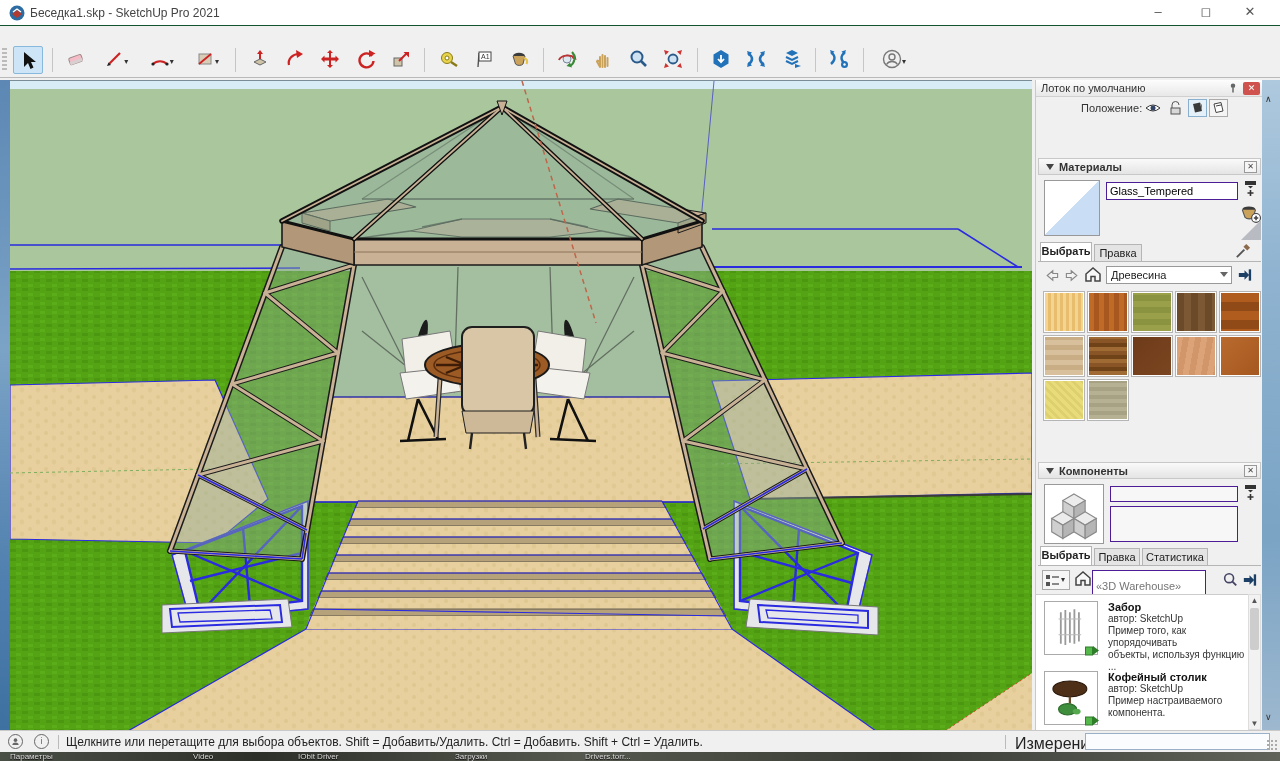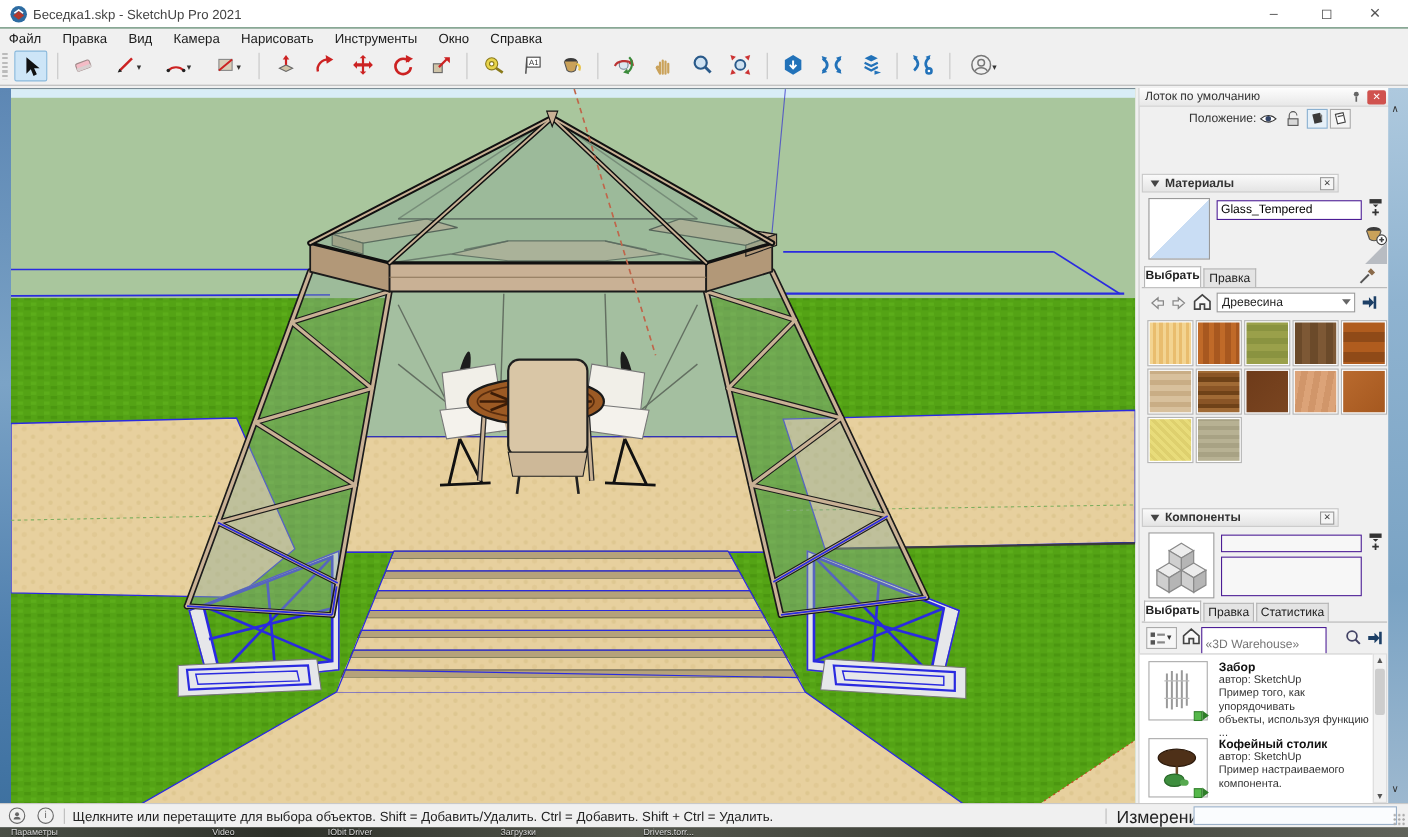--- a/index.html
+++ b/index.html
@@ -23,21 +23,21 @@
   
   .vp{position:absolute;left:10px;top:80px;width:1022px;height:650px;background:#a9c69d;border-top:1px solid #7b8d96;}
   .sliver-l{position:absolute;left:0;top:80px;width:10px;height:672px;background:linear-gradient(180deg,#5d87b4,#7ba3c6 40%,#4f7fae 75%,#3c6f9e);}
   .sliver-r{position:absolute;left:1262px;top:80px;width:18px;height:650px;background:linear-gradient(180deg,#aec9de,#8fb3d0 30%,#7aa3c4 70%,#9db8cf);}
   .sliver-r .sarrow{position:absolute;left:3px;font-size:9px;color:#333;}
   
   .tray{position:absolute;left:1035px;top:80px;width:227px;height:650px;background:#f0f0f0;border-left:1px solid #c9c9c9;font-size:11px;}
   .trayhdr{position:absolute;left:0;top:0;width:227px;height:17px;background:linear-gradient(180deg,#fdfdfd,#e8e8e8);border-bottom:1px solid #d0d0d0;}
   .trayhdr .t{position:absolute;left:5px;top:2px;font-size:11px;color:#333;}
   .closered{position:absolute;top:2px;width:17px;height:13px;background:#d0524e;border-radius:2px;color:#fff;text-align:center;line-height:12px;font-size:9px;}
-  .sechdr{position:absolute;left:2px;width:179px;height:17px;background:linear-gradient(180deg,#fafafa,#e4e4e4);border:1px solid #c8c8c8;}
+  .sechdr{position:absolute;left:2px;width:223px;height:17px;background:linear-gradient(180deg,#fafafa,#e4e4e4);border:1px solid #c8c8c8;}
   .sechdr .t{position:absolute;left:20px;top:2px;font-size:11px;font-weight:bold;color:#333;}
   .sechdr .tri{position:absolute;left:7px;top:5px;width:0;height:0;border-left:4px solid transparent;border-right:4px solid transparent;border-top:6px solid #444;}
   .secx{position:absolute;right:3px;top:2px;width:13px;height:12px;border:1px solid #999;background:#f5f5f5;color:#444;font-size:8px;text-align:center;line-height:10px;}
   .tab{position:absolute;height:17px;border:1px solid #b5b5b5;border-bottom:none;background:#e4e4e4;text-align:center;font-size:11px;padding-top:2px;}
   .tab.on{background:#fff;font-weight:bold;height:19px;z-index:2;}
   .tabline{position:absolute;height:1px;background:#b5b5b5;width:223px;left:2px;}
   .inp{position:absolute;border:1px solid #4c1d95;background:#fff;font-size:11px;padding:1px 3px;}
   .swatch{position:absolute;width:40px;height:40px;border:1px solid #fff;outline:1px solid #b5b5b5;}
   .selbox{position:absolute;border:1px solid #999;background:#fff;height:18px;font-size:11px;padding:2px 4px;}
   .selbox .dd{position:absolute;right:3px;top:5px;width:0;height:0;border-left:4px solid transparent;border-right:4px solid transparent;border-top:5px solid #666;}
@@ -70,30 +70,20 @@
         <circle cx="8" cy="8" r="7.5" fill="#2d6ca2"></circle>
         <path d="M3 9 L8 5 L13 9 L8 13 Z" fill="#b33a2e"></path>
         <path d="M4 7 L8 4 L12 7" stroke="#fff" stroke-width="1.4" fill="none"></path>
       </svg>
     <span class="title">Беседка1.skp - SketchUp Pro 2021</span>
     <span class="wctl" style="right:100px">–</span>
     <span class="wctl" style="right:52px">◻</span>
     <span class="wctl" style="right:8px">✕</span>
   </div>
 
-  <div class="menubar">
-    <span>Файл</span>
-    <span>Правка</span>
-    <span>Вид</span>
-    <span>Камера</span>
-    <span>Нарисовать</span>
-    <span>Инструменты</span>
-    <span>Окно</span>
-    <span>Справка</span>
-  </div>
 
   <div class="toolbar">
     <span class="grip"></span>
     <span class="tbtn active"><svg class="ico" width="20" height="20" viewBox="0 0 20 20">
           <path d="M6 2 L6 17 L10 13 L12.5 19 L15.5 17.5 L13 12 L18 12 Z" fill="#111"></path>
         </svg></span>
     <span class="tsep"></span>
     <span class="tbtn"><svg class="ico" width="20" height="20" viewBox="0 0 20 20">
           <g transform="rotate(-20 10 10)">
             <rect x="3" y="7" width="13" height="7" rx="1.5" fill="#f4bcc6" stroke="#a08a8a"></rect>

